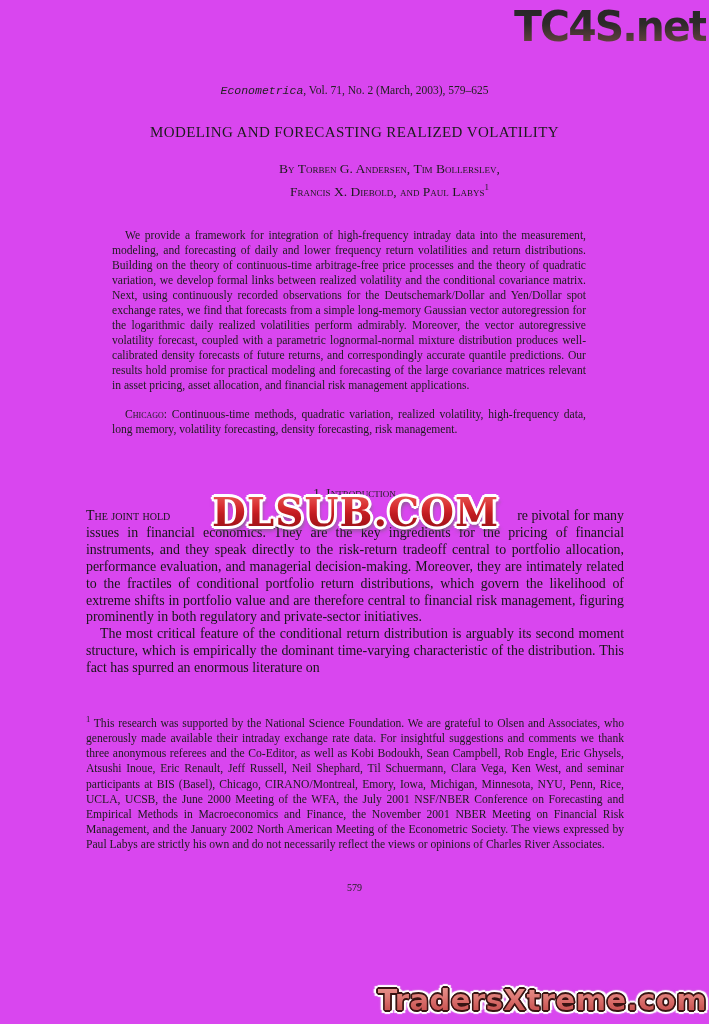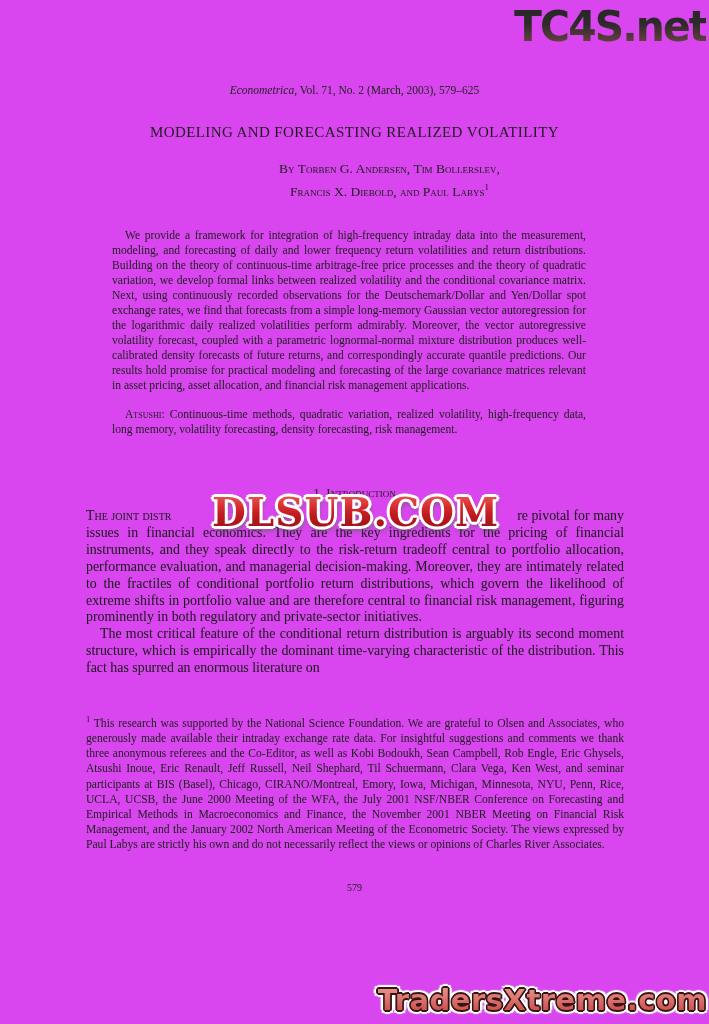--- a/index.html
+++ b/index.html
@@ -9,21 +9,21 @@
     background:#d946ef;
     font-family:"Liberation Serif", serif;
     color:#1a1a1a;
     overflow:hidden;
   }
   
   .journal-line{
     position:absolute;top:84px;left:0;width:709px;
     text-align:center;font-size:11.5px;color:#222;
   }
-  .journal-line .ital{font-style:italic;}
+  .journal-line .ital{font-style:italic;font-family:Liberation Mono, monospace;}
   .paper-title{
     position:absolute;top:124px;left:0;width:709px;
     text-align:center;font-size:15px;letter-spacing:.4px;color:#1c1c1c;
   }
   .byline{
     position:absolute;top:160px;left:0;width:709px;
     text-align:center;font-size:13.5px;line-height:18px;
     font-variant:small-caps;color:#1c1c1c;padding-left:35px;
   }
   .byline sup{font-size:9px;font-variant:normal;}
@@ -123,28 +123,28 @@
 
   <div class="paper-title">MODELING AND FORECASTING REALIZED VOLATILITY</div>
 
   <div class="byline">
     <div>By Torben G. Andersen, Tim Bollerslev,</div>
     <div><span>Francis X. Diebold, and Paul Labys</span><sup>1</sup></div>
   </div>
 
   <div class="abstract-block">
     <p>We provide a framework for integration of high-frequency intraday data into the measurement, modeling, and forecasting of daily and lower frequency return volatilities and return distributions. Building on the theory of continuous-time arbitrage-free price processes and the theory of quadratic variation, we develop formal links between realized volatility and the conditional covariance matrix. Next, using continuously recorded observations for the Deutschemark/Dollar and Yen/Dollar spot exchange rates, we find that forecasts from a simple long-memory Gaussian vector autoregression for the logarithmic daily realized volatilities perform admirably. Moreover, the vector autoregressive volatility forecast, coupled with a parametric lognormal-normal mixture distribution produces well-calibrated density forecasts of future returns, and correspondingly accurate quantile predictions. Our results hold promise for practical modeling and forecasting of the large covariance matrices relevant in asset pricing, asset allocation, and financial risk management applications.</p>
-    <p class="keywords"><span class="sc">Atsushi:</span><span> Continuous-time methods, quadratic variation, realized volatility, high-frequency data, long memory, volatility forecasting, density forecasting, risk management.</span></p>
+    <p class="keywords"><span class="sc">Chicago:</span><span> Continuous-time methods, quadratic variation, realized volatility, high-frequency data, long memory, volatility forecasting, density forecasting, risk management.</span></p>
   </div>
 
   <div class="section-heading">1. Introduction</div>
 
   <div class="body-block">
     <div class="first-line">
-      <span class="sc-start">The joint distr</span>
+      <span class="sc-start">The joint hold</span>
       <span>re pivotal for many</span>
     </div>
     <p>issues in financial economics. They are the key ingredients for the pricing of financial instruments, and they speak directly to the risk-return tradeoff central to portfolio allocation, performance evaluation, and managerial decision-making. Moreover, they are intimately related to the fractiles of conditional portfolio return distributions, which govern the likelihood of extreme shifts in portfolio value and are therefore central to financial risk management, figuring prominently in both regulatory and private-sector initiatives.</p>
     <p class="indent">The most critical feature of the conditional return distribution is arguably its second moment structure, which is empirically the dominant time-varying characteristic of the distribution. This fact has spurred an enormous literature on</p>
   </div>
 
   <div class="footnote-block">
     <sup>1</sup><span> This research was supported by the National Science Foundation. We are grateful to Olsen and Associates, who generously made available their intraday exchange rate data. For insightful suggestions and comments we thank three anonymous referees and the Co-Editor, as well as Kobi Bodoukh, Sean Campbell, Rob Engle, Eric Ghysels, Atsushi Inoue, Eric Renault, Jeff Russell, Neil Shephard, Til Schuermann, Clara Vega, Ken West, and seminar participants at BIS (Basel), Chicago, CIRANO/Montreal, Emory, Iowa, Michigan, Minnesota, NYU, Penn, Rice, UCLA, UCSB, the June 2000 Meeting of the WFA, the July 2001 NSF/NBER Conference on Forecasting and Empirical Methods in Macroeconomics and Finance, the November 2001 NBER Meeting on Financial Risk Management, and the January 2002 North American Meeting of the Econometric Society. The views expressed by Paul Labys are strictly his own and do not necessarily reflect the views or opinions of Charles River Associates.</span>
   </div>
 

